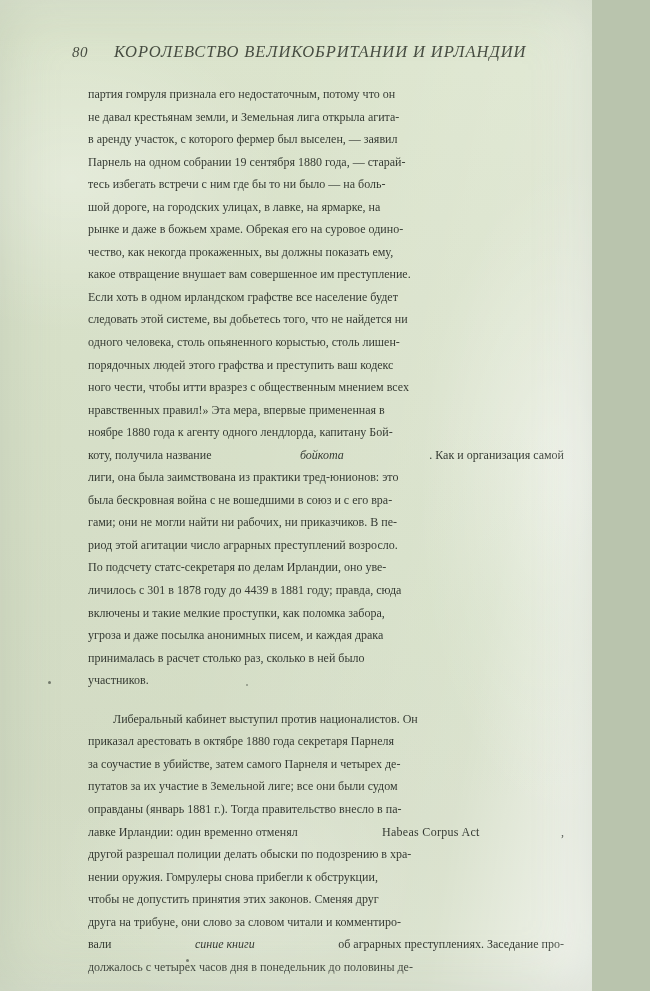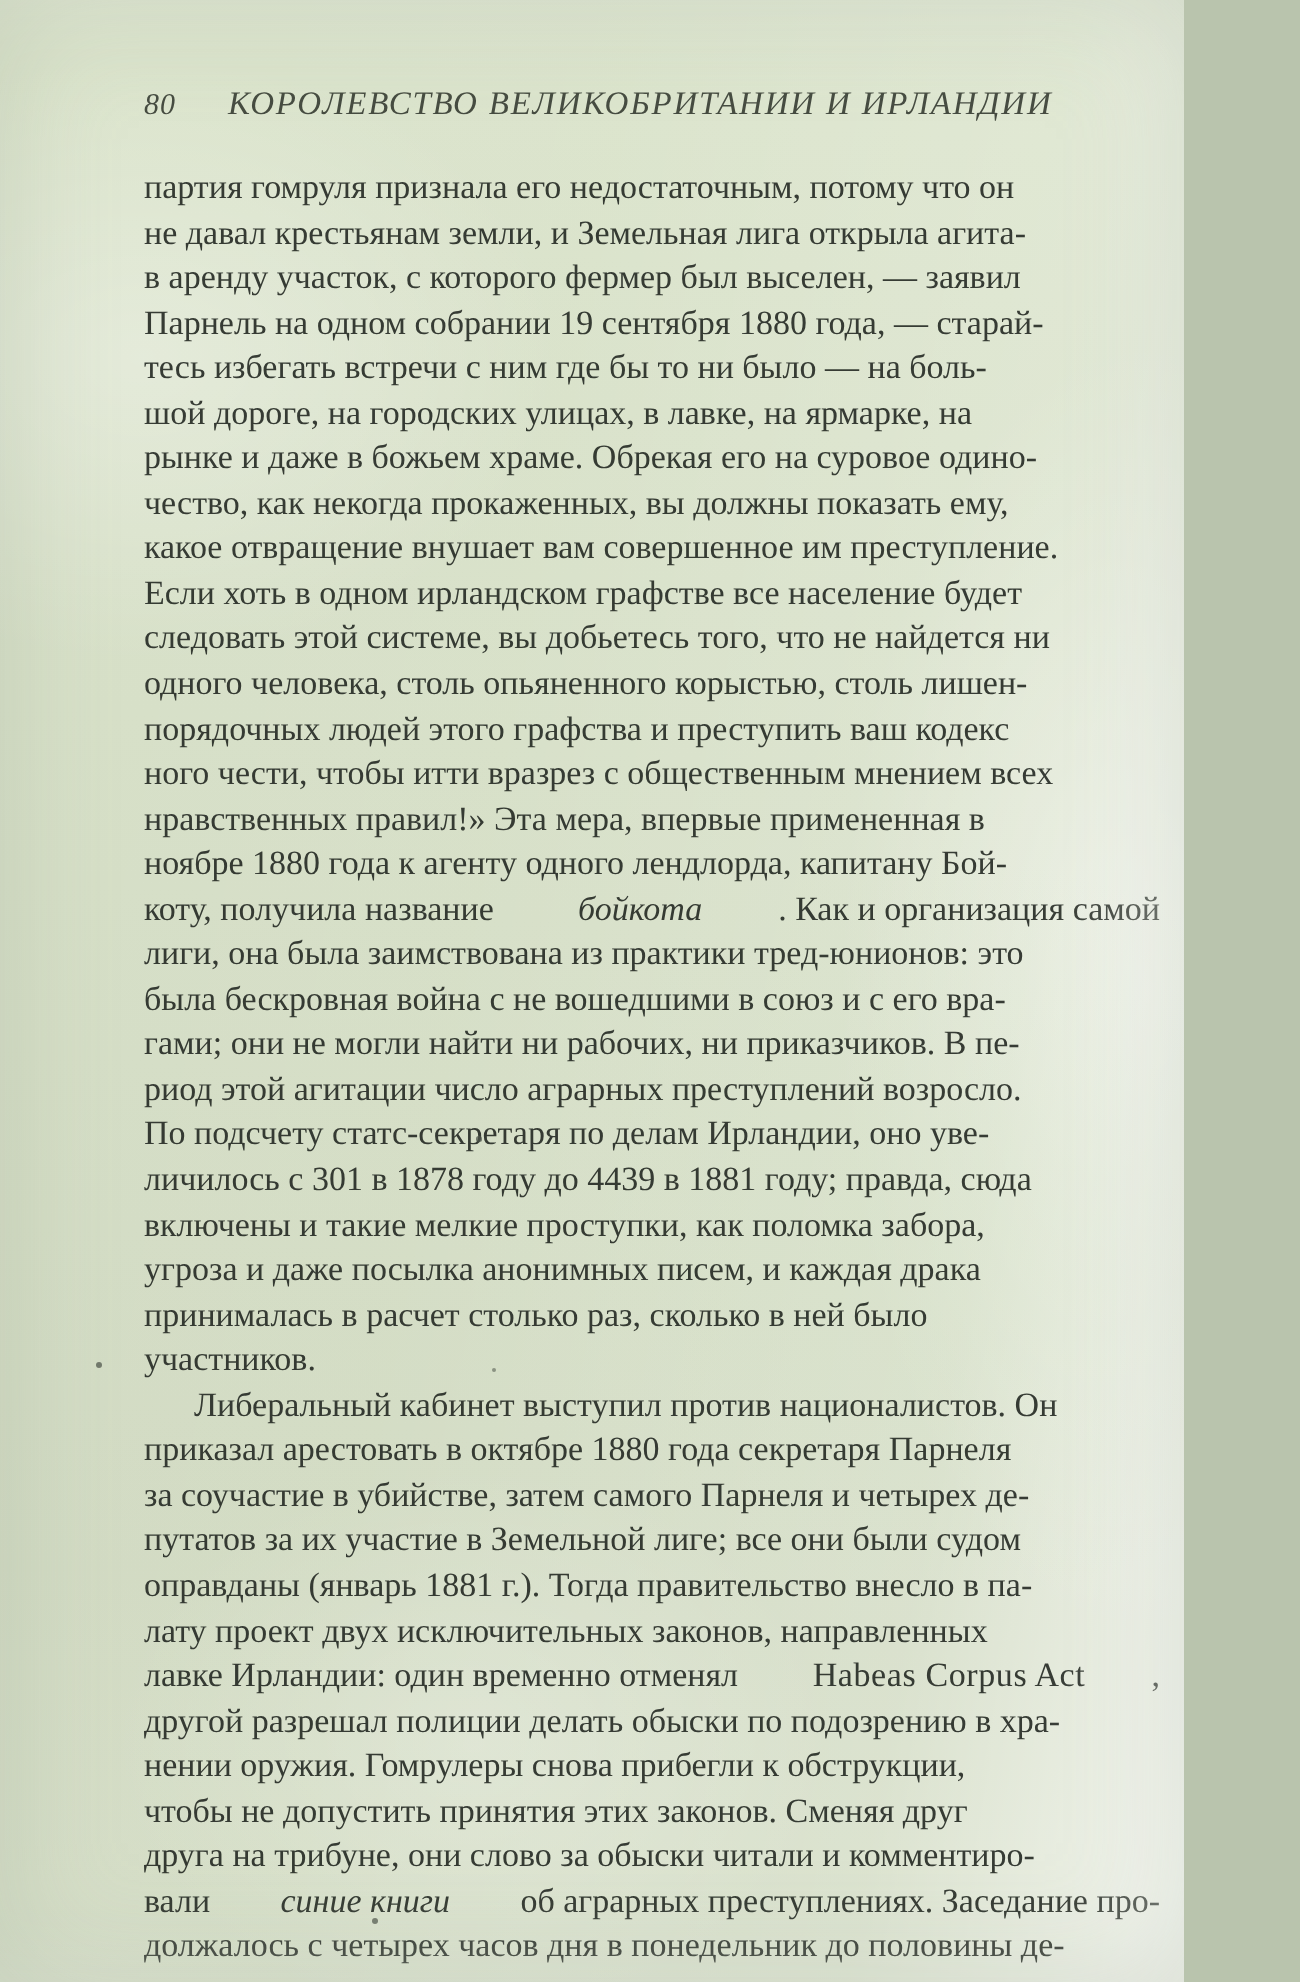--- a/index.html
+++ b/index.html
@@ -59,25 +59,25 @@
     margin-bottom: 21px;
     opacity: 0.93;
   }
   .running-head .folio {
     margin-right: 26px;
     font-size: 15px;
     letter-spacing: 0.5px;
   }
 
   .para {
-    font-size: 17px;
+    font-size: 12px;
     line-height: 22.55px;
     text-align: justify;
     text-justify: inter-word;
-    margin: 0;
+    margin: 16px;
     color: #2b302a;
     hyphens: manual;
   }
   .para + .para {
     margin-top: 0;
   }
   .para .ln {
     display: block;
     white-space: nowrap;
   }
@@ -229,38 +229,35 @@
       <span class="ln just">
           <span>за соучастие в убийстве, затем самого Парнеля и четырех де-</span>
         </span>
       <span class="ln just">
           <span>путатов за их участие в Земельной лиге; все они были судом</span>
         </span>
       <span class="ln just">
           <span>оправданы (январь 1881 г.). Тогда правительство внесло в па-</span>
         </span>
       <span class="ln just">
-          <span>лату проект двух исключительных законов, направленных</span>
-        </span>
-      <span class="ln just">
         <span>лавке Ирландии: один временно отменял </span>
           <span class="lat">Habeas Corpus Act</span>
           <span>,</span>
       </span>
       <span class="ln just">
           <span>другой разрешал полиции делать обыски по подозрению в хра-</span>
         </span>
       <span class="ln just">
           <span>нении оружия. Гомрулеры снова прибегли к обструкции,</span>
         </span>
       <span class="ln just">
           <span>чтобы не допустить принятия этих законов. Сменяя друг</span>
         </span>
       <span class="ln just">
-          <span>друга на трибуне, они слово за обыски читали и комментиро-</span>
+          <span>друга на трибуне, они слово за словом читали и комментиро-</span>
         </span>
       <span class="ln just">
         <span>вали </span>
           <span class="it">синие книги</span>
           <span> об аграрных преступлениях. Заседание про-</span>
       </span>
       <span class="ln just">
           <span>должалось с четырех часов дня в понедельник до половины де-</span>
         </span>
 

